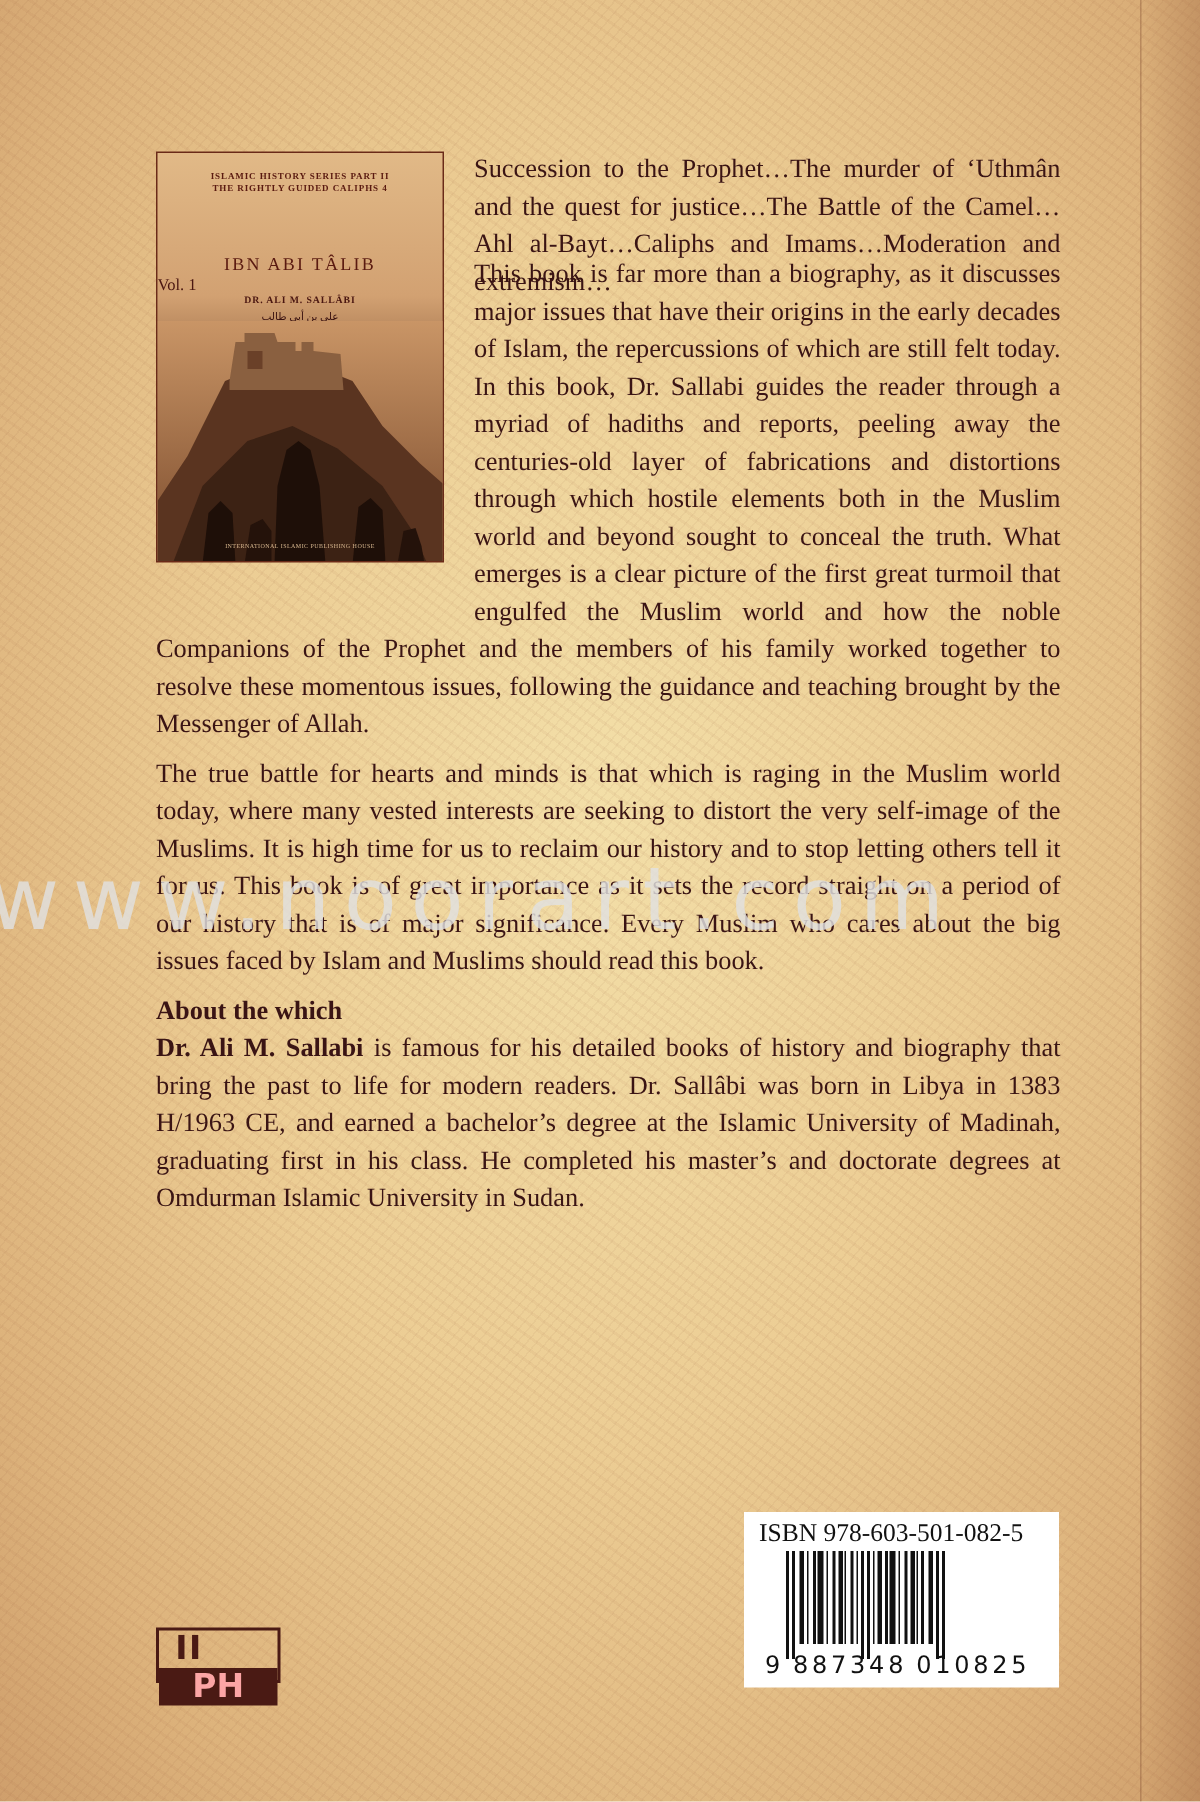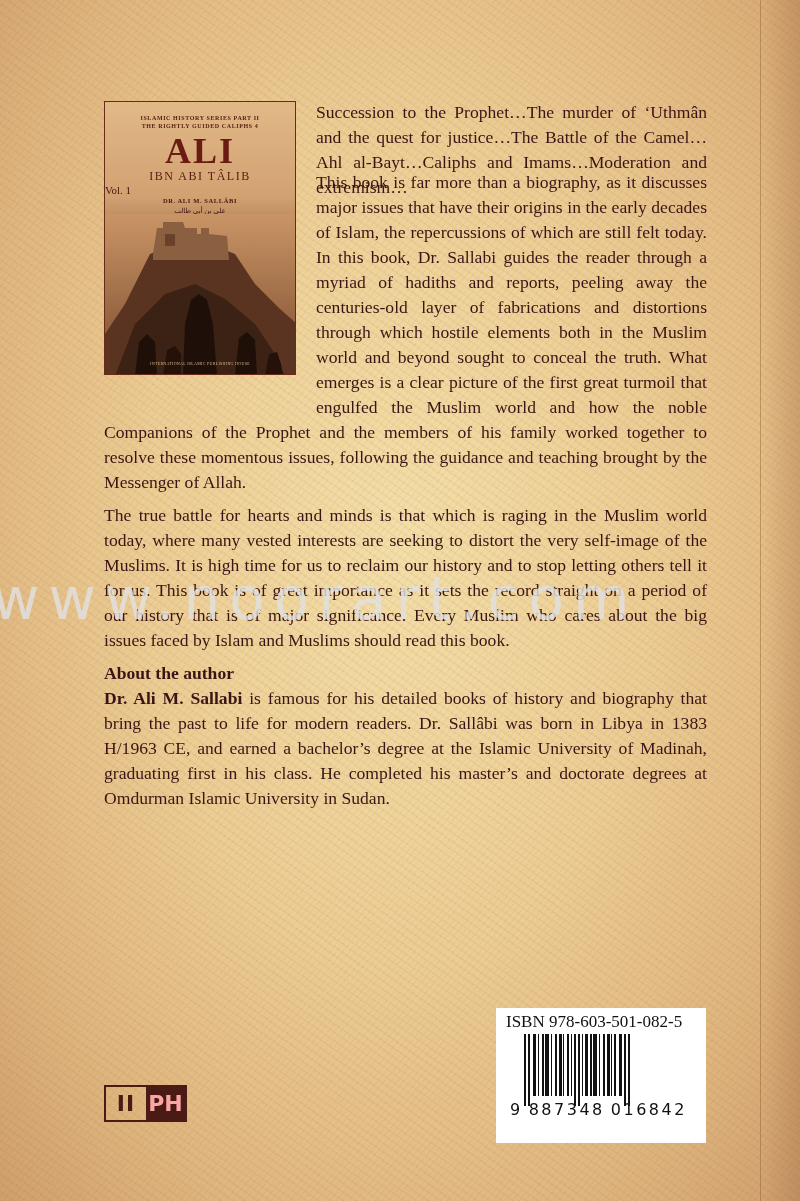--- a/index.html
+++ b/index.html
@@ -68,33 +68,33 @@
   .about-heading { font-weight: bold; display: block; }
   .about-name { font-weight: bold; }
   .watermark {
     position: absolute; left: -8px; top: 570px; width: 820px;
     font-family: "DejaVu Sans", sans-serif; font-size: 58px; letter-spacing: 9px;
     color: rgba(225,225,225,0.82); white-space: nowrap; line-height: 58px;
     font-weight: normal;
   }
   .logo {
     position: absolute; left: 104px; top: 1085px; width: 83px; height: 37px;
-    border: 2px solid #4a1a14; display: flex;
+    border: 2px solid #4a1a14; display: flex; flex-direction: column;
   }
   .logo-left {
     width: 40px; display: flex; align-items: center; justify-content: center;
     color: #4a1a14; font-family: "DejaVu Sans", sans-serif; font-weight: bold; font-size: 22px;
     letter-spacing: 1px;
   }
   .logo-right {
     flex: 1; background: #4a1a14; color: #fca5a5; display: flex; align-items: center;
     justify-content: center; font-family: "DejaVu Sans", sans-serif; font-weight: bold; font-size: 22px;
   }
   .isbn-box {
-    position: absolute; left: 496px; top: 1008px; width: 210px; height: 135px;
+    position: absolute; left: 496px; top: 1008px; width: 210px; height: 117px;
     background: #ffffff; padding: 4px 8px 0 8px;
   }
   .isbn-label {
     font-family: "Liberation Serif", serif; font-size: 17px; color: #111; line-height: 20px;
     white-space: nowrap; margin-left: 2px;
   }
   .barcode { display: flex; height: 74px; margin-left: 20px; margin-top: 2px; align-items: flex-start; }
   .barcode span { display: block; background: #111; height: 62px; }
   .barcode span.guard { height: 72px; }
   .isbn-digits {
@@ -107,21 +107,20 @@
 <body>
 
 <div class="grain"></div>
 <div class="spine-shade"></div>
 
 <div class="cover-thumb">
   <div class="cover-series">
     <div>ISLAMIC HISTORY SERIES PART II</div>
     <div>THE RIGHTLY GUIDED CALIPHS 4</div>
   </div>
-  <div class="cover-title">ALI</div>
   <div class="cover-sub">IBN ABI TÂLIB</div>
   <div class="cover-vol">Vol. 1</div>
   <div class="cover-author">DR. ALI M. SALLÂBI</div>
   <div class="cover-arabic">علي بن أبي طالب</div>
   <svg class="cover-art" viewBox="0 0 192 162" preserveAspectRatio="none">
     <defs>
       <linearGradient id="sky" x1="0" y1="0" x2="0" y2="1">
         <stop offset="0" stop-color="#c99566"></stop>
         <stop offset="1" stop-color="#7a4a2c"></stop>
       </linearGradient>
@@ -142,21 +141,21 @@
 
 <div class="text lead">
   <p>Succession to the Prophet…The murder of ‘Uthmân and the quest for justice…The Battle of the Camel…Ahl al-Bayt…Caliphs and Imams…Moderation and extremism…</p>
 </div>
 
 <div class="text main">
   <div class="indent-block"></div>
   <p>This book is far more than a biography, as it discusses major issues that have their origins in the early decades of Islam, the repercussions of which are still felt today. In this book, Dr. Sallabi guides the reader through a myriad of hadiths and reports, peeling away the centuries-old layer of fabrications and distortions through which hostile elements both in the Muslim world and beyond sought to conceal the truth. What emerges is a clear picture of the first great turmoil that engulfed the Muslim world and how the noble Companions of the Prophet and the members of his family worked together to resolve these momentous issues, following the guidance and teaching brought by the Messenger of Allah.</p>
   <p>The true battle for hearts and minds is that which is raging in the Muslim world today, where many vested interests are seeking to distort the very self-image of the Muslims. It is high time for us to reclaim our history and to stop letting others tell it for us. This book is of great importance as it sets the record straight on a period of our history that is of major significance. Every Muslim who cares about the big issues faced by Islam and Muslims should read this book.</p>
   <div>
-    <span class="about-heading">About the author</span>
+    <span class="about-heading">About the which</span>
     <p style="margin-top:0"><span class="about-name">Dr. Ali M. Sallabi</span><span> is famous for his detailed books of history and biography that bring the past to life for modern readers. Dr. Sallâbi was born in Libya in 1383 H/1963 CE, and earned a bachelor’s degree at the Islamic University of Madinah, graduating first in his class. He completed his master’s and doctorate degrees at Omdurman Islamic University in Sudan.</span></p>
   </div>
 </div>
 
 <div class="watermark">www.noorart.com</div>
 
 <div class="logo">
   <div class="logo-left">II</div>
   <div class="logo-right">PH</div>
 </div>
@@ -185,15 +184,15 @@
     <span style="width:1px;margin-right:3px"></span>
       <span style="width:2px;margin-right:2px"></span>
     <span style="width:3px;margin-right:1px"></span>
       <span style="width:1px;margin-right:2px"></span>
     <span style="width:2px;margin-right:3px"></span>
       <span style="width:3px;margin-right:2px"></span>
     <span class="guard" style="width:2px;margin-right:2px"></span>
       <span class="guard" style="width:2px;"></span>
   </div>
   <div class="isbn-digits">
-    <span>9</span><span class="gap"></span><span>887348</span><span class="gap"></span><span>016842</span>
+    <span>9</span><span class="gap"></span><span>887348</span><span class="gap"></span><span>010825</span>
   </div>
 </div>
 
 </body></html>

